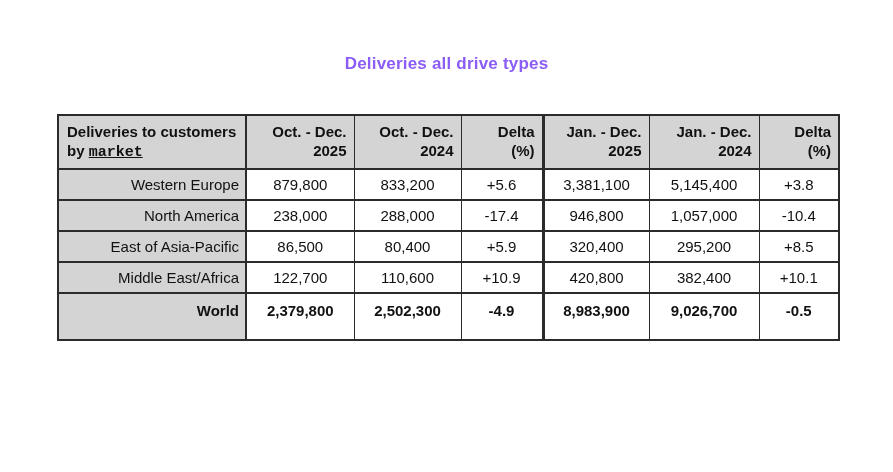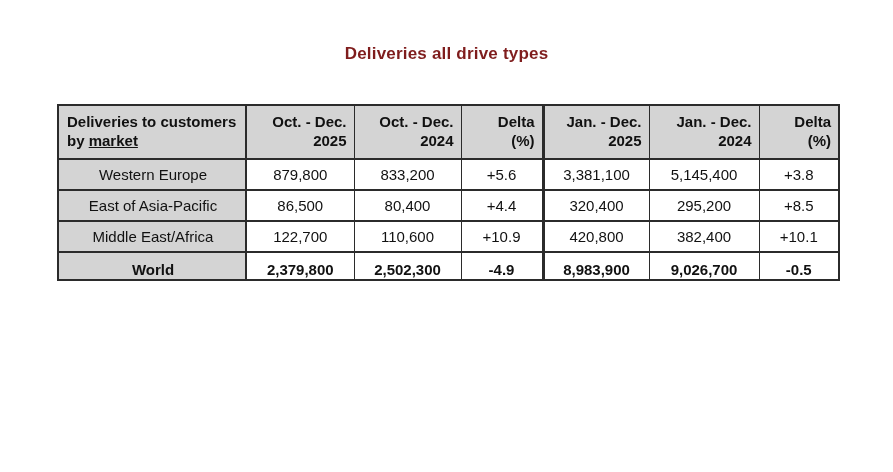--- a/index.html
+++ b/index.html
@@ -11,27 +11,27 @@
   *{box-sizing:content-box;}
   html,body{margin:0;padding:0;}
   body{
     width:893px;height:472px;
     background:#ffffff;
     font-family:"Liberation Sans", sans-serif;
     color:var(--text);
     overflow:hidden;
   }
   .title{
-    margin:0;
+    margin:10px;
     padding-top:44px;
     text-align:center;
     font-size:17px;
     font-weight:bold;
     letter-spacing:.2px;
-    color:#7f1d1d;
+    color:#8b5cf6;
   }
   .table-wrap{
     margin:40px 0 0 57px;
   }
   table{
     border-collapse:collapse;
     table-layout:fixed;
     width:781px;
     font-size:15px;
     line-height:19px;
@@ -51,39 +51,40 @@
     text-align:right;
     padding:6px 7px 4px 17px;
     height:42px;
   }
   th.h-market{
     text-align:left;
     padding-left:8px;
   }
   td.c-label{
     background:var(--header-bg);
-    text-align:center;
+    text-align:right;
     padding:5px 6px 5px 8px;
     margin-left:20px;
   }
   td.c-num{
     background:var(--cell-bg);
     text-align:center;
     padding:5px 7px;
   }
   .b-col1{border-right-width:2px;}
   .b-sec{border-right-width:3px;}
   tr.row-total td{
     font-weight:bold;
     padding-top:7px;
-    padding-bottom:0;
+    padding-bottom:19px;
   }
   .link{
     text-decoration:underline;
     cursor:pointer;
+    font-family:Liberation Mono, monospace;
   }
 </style>
 </head>
 <body>
 
 <h1 class="title">Deliveries all drive types</h1>
 
 <div class="table-wrap">
   <table>
     <colgroup>
@@ -129,24 +130,33 @@
         <tr>
           <td class="c-label b-col1">Western Europe</td>
           <td class="c-num">879,800</td>
           <td class="c-num">833,200</td>
           <td class="c-num b-sec">+5.6</td>
           <td class="c-num">3,381,100</td>
           <td class="c-num">5,145,400</td>
           <td class="c-num">+3.8</td>
         </tr>
         <tr>
+          <td class="c-label b-col1">North America</td>
+          <td class="c-num">238,000</td>
+          <td class="c-num">288,000</td>
+          <td class="c-num b-sec">-17.4</td>
+          <td class="c-num">946,800</td>
+          <td class="c-num">1,057,000</td>
+          <td class="c-num">-10.4</td>
+        </tr>
+        <tr>
           <td class="c-label b-col1">East of Asia-Pacific</td>
           <td class="c-num">86,500</td>
           <td class="c-num">80,400</td>
-          <td class="c-num b-sec">+4.4</td>
+          <td class="c-num b-sec">+5.9</td>
           <td class="c-num">320,400</td>
           <td class="c-num">295,200</td>
           <td class="c-num">+8.5</td>
         </tr>
         <tr>
           <td class="c-label b-col1">Middle East/Africa</td>
           <td class="c-num">122,700</td>
           <td class="c-num">110,600</td>
           <td class="c-num b-sec">+10.9</td>
           <td class="c-num">420,800</td>

